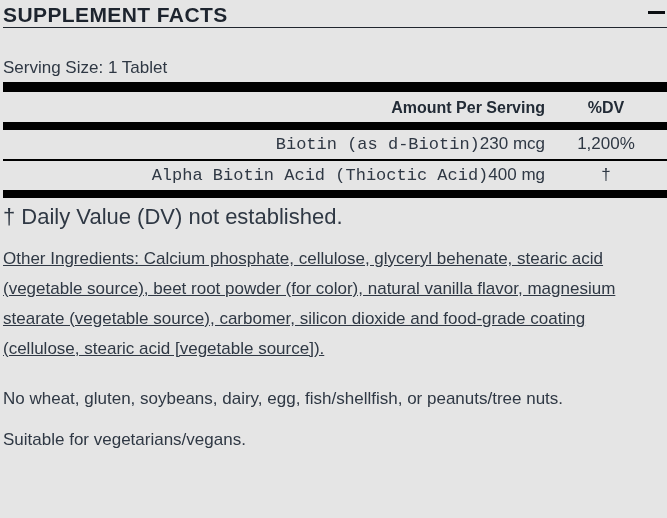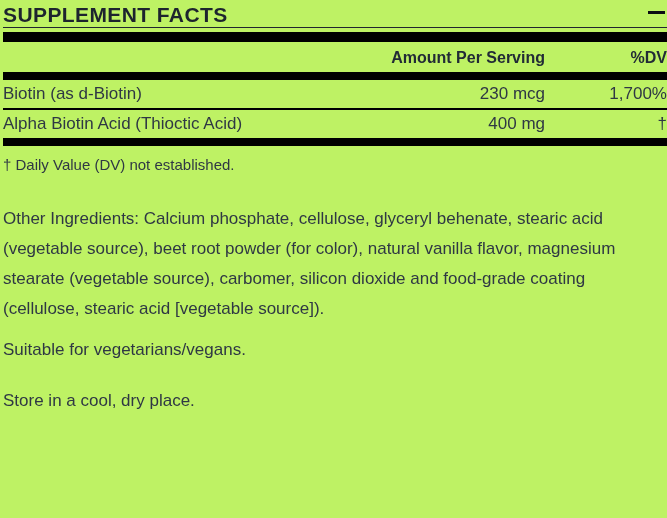--- a/index.html
+++ b/index.html
@@ -5,21 +5,21 @@
   html, body {
     margin: 0;
     padding: 0;
     background: #ffffff;
     font-family: "Liberation Sans", "DejaVu Sans", sans-serif;
   }
   .page {
     position: relative;
     width: 667px;
     height: 518px;
-    background: #bef264;
+    background: #e5e5e5;
     box-sizing: border-box;
     padding: 0 0 16px 3px;
     overflow: hidden;
     color: #2f3844;
   }
   
   .acc-header {
     display: flex;
     justify-content: space-between;
     align-items: flex-start;
@@ -57,82 +57,83 @@
   .rule-thin { height: 2px;  background: #000000; }
   
   .t-row {
     display: flex;
     align-items: baseline;
     font-size: 17px;
     line-height: 19px;
   }
   .head-row  { padding: 6px 0 5px; }
   .fact-row  { padding: 4px 0 5px; }
-  .col-name  { flex: 1 1 auto; text-align: left; }
+  .col-name  { flex: 1 1 auto; text-align: right; font-family: Liberation Mono, monospace; }
   .col-amt   { flex: 0 0 auto; text-align: left; }
-  .col-dv    { flex: 0 0 122px; text-align: right; }
+  .col-dv    { flex: 0 0 122px; text-align: center; }
   .bold      { font-weight: 700; font-size: 16px; color: #222b36; }
   
   .footnote {
     margin: 4px 0 12px;
-    font-size: 15px;
+    font-size: 22px;
     line-height: 30px;
     color: #2f3844;
   }
   .para {
     font-size: 17px;
     line-height: 30px;
     color: #2f3844;
     max-width: 660px;
     margin: 0;
   }
-  .para.other     { margin-top: 24px; }
+  .para.other     { margin-top: 12px; text-decoration: underline; }
   .para.allergens { margin-top: 20px; }
   .para.dietary   { margin-top: 11px; }
   .para.storage   { margin-top: 21px; }
 </style>
 </head>
 <body>
 
 <div class="page">
 
   <div class="acc-header">
     <h2 class="acc-title">SUPPLEMENT FACTS</h2>
     <span class="minus-icon"></span>
   </div>
 
+  <p class="serving">Serving Size: 1 Tablet</p>
 
   <div class="bar-thick"></div>
 
   <div class="t-row head-row">
     <span class="col-name"></span>
     <span class="col-amt bold">Amount Per Serving</span>
     <span class="col-dv bold">%DV</span>
   </div>
 
   <div class="bar-mid"></div>
 
   <div class="t-row fact-row">
     <span class="col-name">Biotin (as d-Biotin)</span>
     <span class="col-amt">230 mcg</span>
-    <span class="col-dv">1,700%</span>
+    <span class="col-dv">1,200%</span>
   </div>
 
   <div class="rule-thin"></div>
 
   <div class="t-row fact-row">
     <span class="col-name">Alpha Biotin Acid (Thioctic Acid)</span>
     <span class="col-amt">400 mg</span>
     <span class="col-dv">†</span>
   </div>
 
   <div class="bar-mid"></div>
 
   <p class="footnote">† Daily Value (DV) not established.</p>
 
   <p class="para other">Other Ingredients: Calcium phosphate, cellulose, glyceryl behenate, stearic acid (vegetable source), beet root powder (for color), natural vanilla flavor, magnesium stearate (vegetable source), carbomer, silicon dioxide and food-grade coating (cellulose, stearic acid [vegetable source]).</p>
 
+  <p class="para allergens">No wheat, gluten, soybeans, dairy, egg, fish/shellfish, or peanuts/tree nuts.</p>
 
   <p class="para dietary">Suitable for vegetarians/vegans.</p>
 
-  <p class="para storage">Store in a cool, dry place.</p>
 
 </div>
 
 </body></html>

